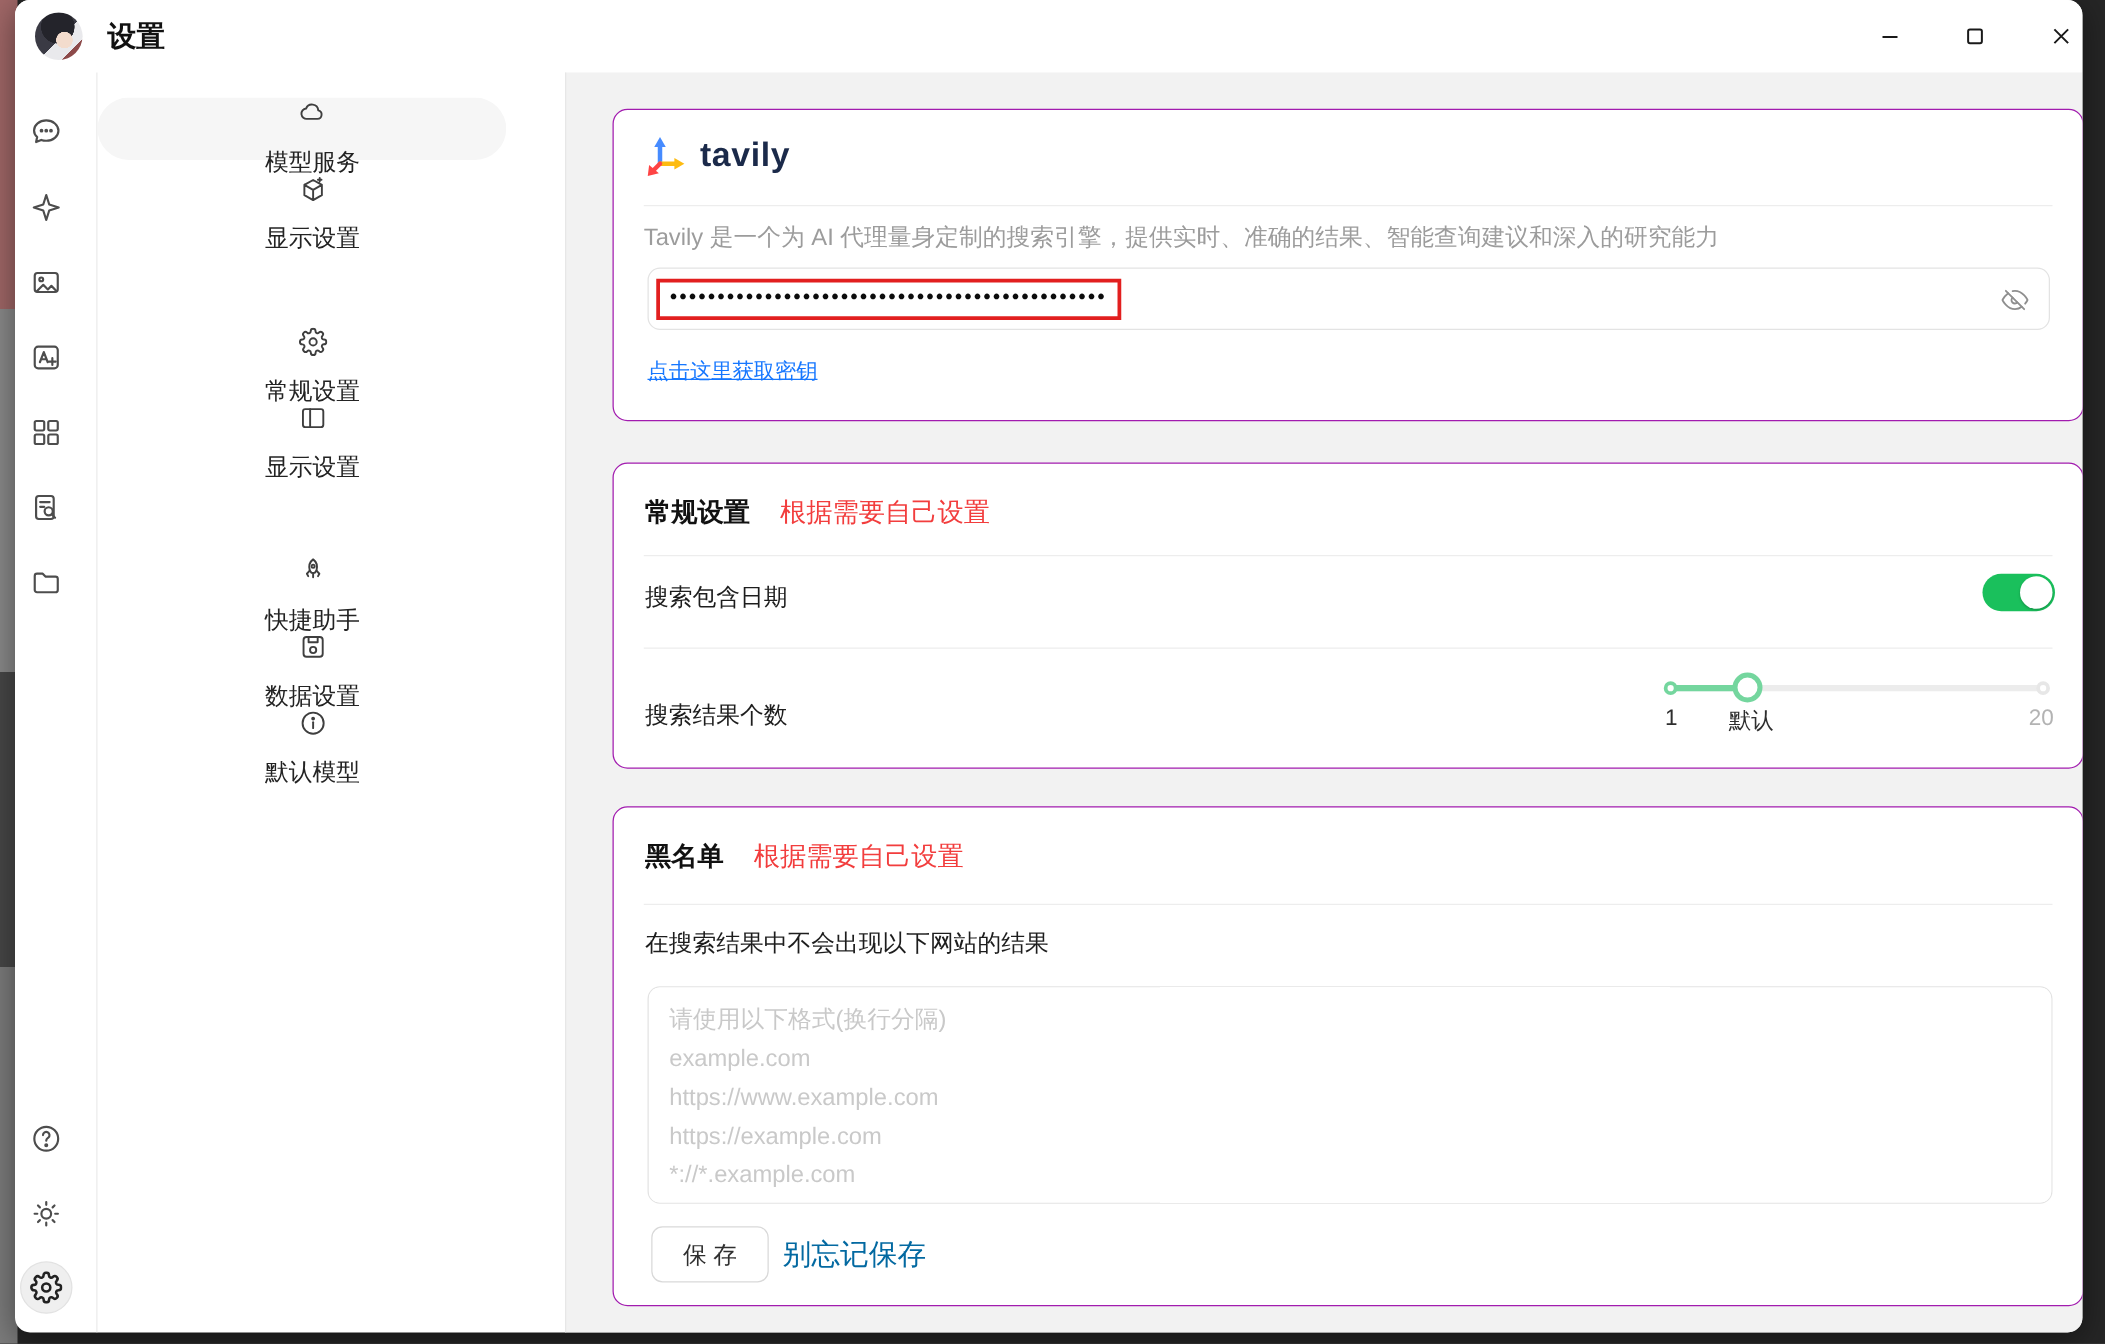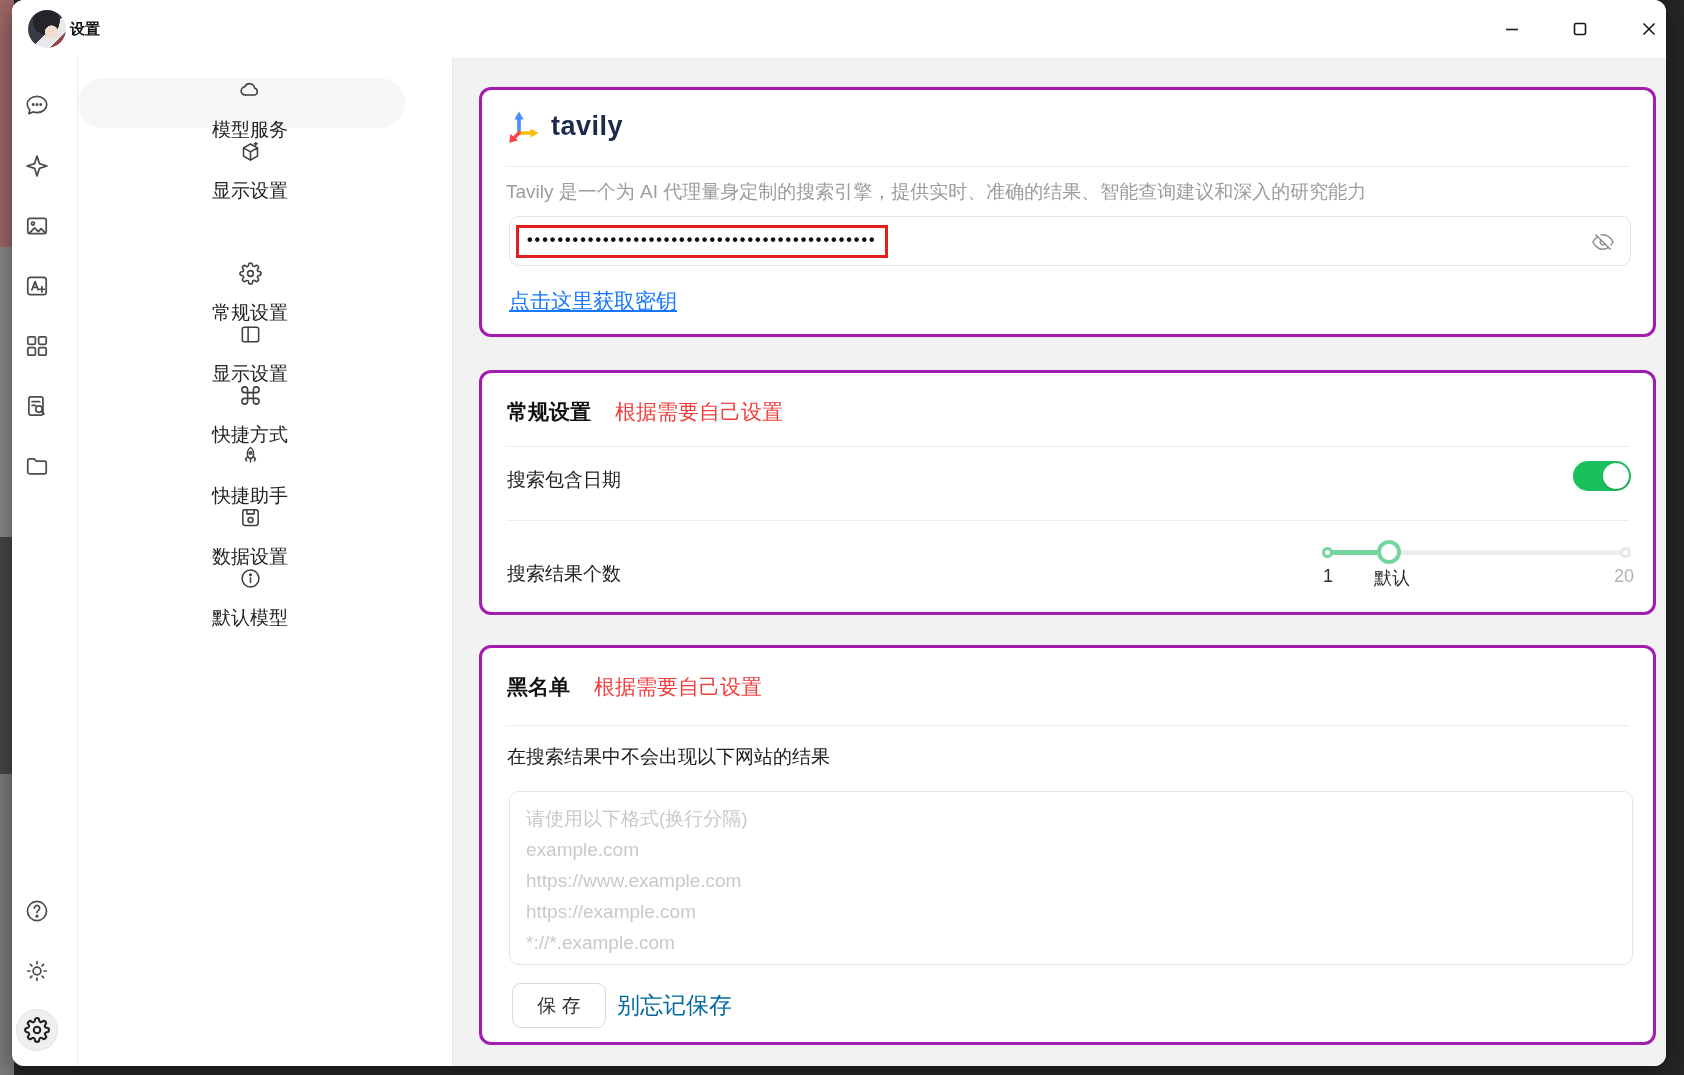--- a/index.html
+++ b/index.html
@@ -17,22 +17,22 @@
     box-shadow:0 6px 26px rgba(0,0,0,.45); }
 
   
   .titlebar { position:absolute; left:0; top:0; width:100%; height:58px; background:#fff; }
   .avatar { position:absolute; left:16px; top:10px; width:38px; height:38px; border-radius:50%;
     background:
       radial-gradient(circle at 62% 58%, #f3dccd 0 20%, rgba(0,0,0,0) 21%),
       radial-gradient(circle at 48% 30%, #24242b 0 40%, rgba(0,0,0,0) 41%),
       linear-gradient(135deg,#3a3a44 0 54%,#e9e9ec 54% 78%,#8d4a4a 78% 100%);
     background-color:#b9b9bd; }
-  .win-title { position:absolute; left:58px; top:0; height:58px; line-height:58px;
-    font-size:15px; font-weight:bold; color:#111; }
+  .win-title { position:absolute; left:74px; top:0; height:58px; line-height:58px;
+    font-size:23px; font-weight:bold; color:#111; }
   .win-btn { position:absolute; top:9px; width:40px; height:40px; display:flex;
     align-items:center; justify-content:center; background:transparent; border:none; cursor:pointer; }
   .win-btn svg { stroke:#1a1a1a; stroke-width:1.6; fill:none; }
   #btn-min  { left:1480px; } #btn-max { left:1548px; } #btn-close { left:1617px; }
 
   
   .rail-divider { position:absolute; left:65px; top:58px; bottom:0; width:1px; background:#ececec; }
   .rail-btn { position:absolute; left:8px; width:34px; height:34px; display:flex;
     align-items:center; justify-content:center; background:transparent; border:none; cursor:pointer; }
   .rail-btn svg { width:26px; height:26px; stroke:#4d4d4d; stroke-width:1.6; fill:none;
@@ -48,22 +48,22 @@
   .menu-item svg { width:23px; height:23px; stroke:#3f3f3f; stroke-width:1.6; fill:none;
     stroke-linecap:round; stroke-linejoin:round; flex:0 0 auto; }
   .menu-item .mi-label { font-size:19px; color:#232323; }
   .menu-item.hovered { background:#f6f6f6; }
   .menu-item.selected { background:#ececec; border-color:#d9d9d9; }
   .menu-item.selected svg { stroke:#1c1c1c; stroke-width:1.9; }
 
   
   .main { position:absolute; left:440px; top:58px; width:1214px; height:1008px;
     background:#f2f2f2; border-left:1px solid #e7e7e7; }
-  .card { position:absolute; left:26px; width:1177px; background:#fff;
-    border:3px solid #a21caf; border-radius:12px; }
+  .card { position:absolute; left:37px; width:1177px; background:#fff;
+    border:1px solid #a21caf; border-radius:12px; }
   #card-provider { top:29px;  height:250px; }
   #card-general  { top:312px; height:245px; }
   #card-blacklist{ top:587px; height:400px; }
 
   .h-divider { position:absolute; left:24px; right:24px; height:1px; background:#ededed; }
 
   
   .logo-row { position:absolute; left:24px; top:17px; height:38px; display:flex; align-items:center; gap:9px; }
   .logo-row svg { width:36px; height:36px; }
   .logo-name { font-size:27px; font-weight:bold; color:#1b2a4a; letter-spacing:.5px; }
@@ -71,21 +71,21 @@
   .apikey-input { position:absolute; left:27px; top:126px; width:1122px; height:50px;
     border:1px solid #e3e3e3; border-radius:10px; background:#fff; }
   .apikey-dots { position:absolute; left:17px; top:0; height:48px; line-height:46px;
     font-size:16px; letter-spacing:2px; color:#0c0c0c; font-weight:bold; white-space:nowrap; }
   .eye-btn { position:absolute; right:10px; top:8px; width:34px; height:34px; border:none;
     background:transparent; cursor:pointer; display:flex; align-items:center; justify-content:center; }
   .eye-btn svg { width:22px; height:22px; stroke:#8f8f8f; stroke-width:1.6; fill:none;
     stroke-linecap:round; stroke-linejoin:round; }
   .red-box { position:absolute; left:34px; top:135px; width:372px; height:33px;
     border:3px solid #e21f1f; pointer-events:none; }
-  .key-link { position:absolute; left:27px; top:197px; font-size:21px; color:#1677ff;
+  .key-link { position:absolute; left:27px; top:197px; font-size:17px; color:#1677ff;
     text-decoration:underline; cursor:pointer; }
 
   
   .sec-header { position:absolute; top:25px; left:25px; display:flex; align-items:baseline; }
   .sec-title { font-size:21px; font-weight:bold; color:#111; }
   .sec-note { font-size:21px; color:#f23d3d; margin-left:24px; }
 
   
   .row-label { position:absolute; left:25px; font-size:19px; color:#1d1d1d;font-family:Liberation Serif, serif; }
   .toggle { position:absolute; right:22px; top:88px; width:58px; height:30px; border-radius:15px;
@@ -237,26 +237,20 @@
       </svg>
       <span class="mi-label">常规设置</span>
     </button>
     <button class="menu-item" style="top:322px">
       <svg viewBox="0 0 24 24">
         <rect x="3.5" y="4.5" width="17" height="15" rx="2"></rect>
           <path d="M9.5 4.5v15"></path>
       </svg>
       <span class="mi-label">显示设置</span>
     </button>
-    <button class="menu-item" style="top:383px">
-      <svg viewBox="0 0 24 24">
-        <path d="M18 3a3 3 0 0 0-3 3v12a3 3 0 0 0 3 3 3 3 0 0 0 3-3 3 3 0 0 0-3-3H6a3 3 0 0 0-3 3 3 3 0 0 0 3 3 3 3 0 0 0 3-3V6a3 3 0 0 0-3-3 3 3 0 0 0-3 3 3 3 0 0 0 3 3h12a3 3 0 0 0 3-3 3 3 0 0 0-3-3z"></path>
-      </svg>
-      <span class="mi-label">快捷方式</span>
-    </button>
     <button class="menu-item" style="top:444px">
       <svg viewBox="0 0 24 24">
         <path d="M12 2.6c2.7 2 3.9 5.4 2.8 9.4l-1.5 1.9h-2.6l-1.5-1.9C8.1 8 9.3 4.6 12 2.6z"></path>
         <circle cx="12" cy="8.3" r="1.3"></circle>
         <path d="M9.2 12l-2.4 2.6 1.1 2M14.8 12l2.4 2.6-1.1 2M12 14v3.6"></path>
       </svg>
       <span class="mi-label">快捷助手</span>
     </button>
     <button class="menu-item" style="top:505px">
       <svg viewBox="0 0 24 24">

